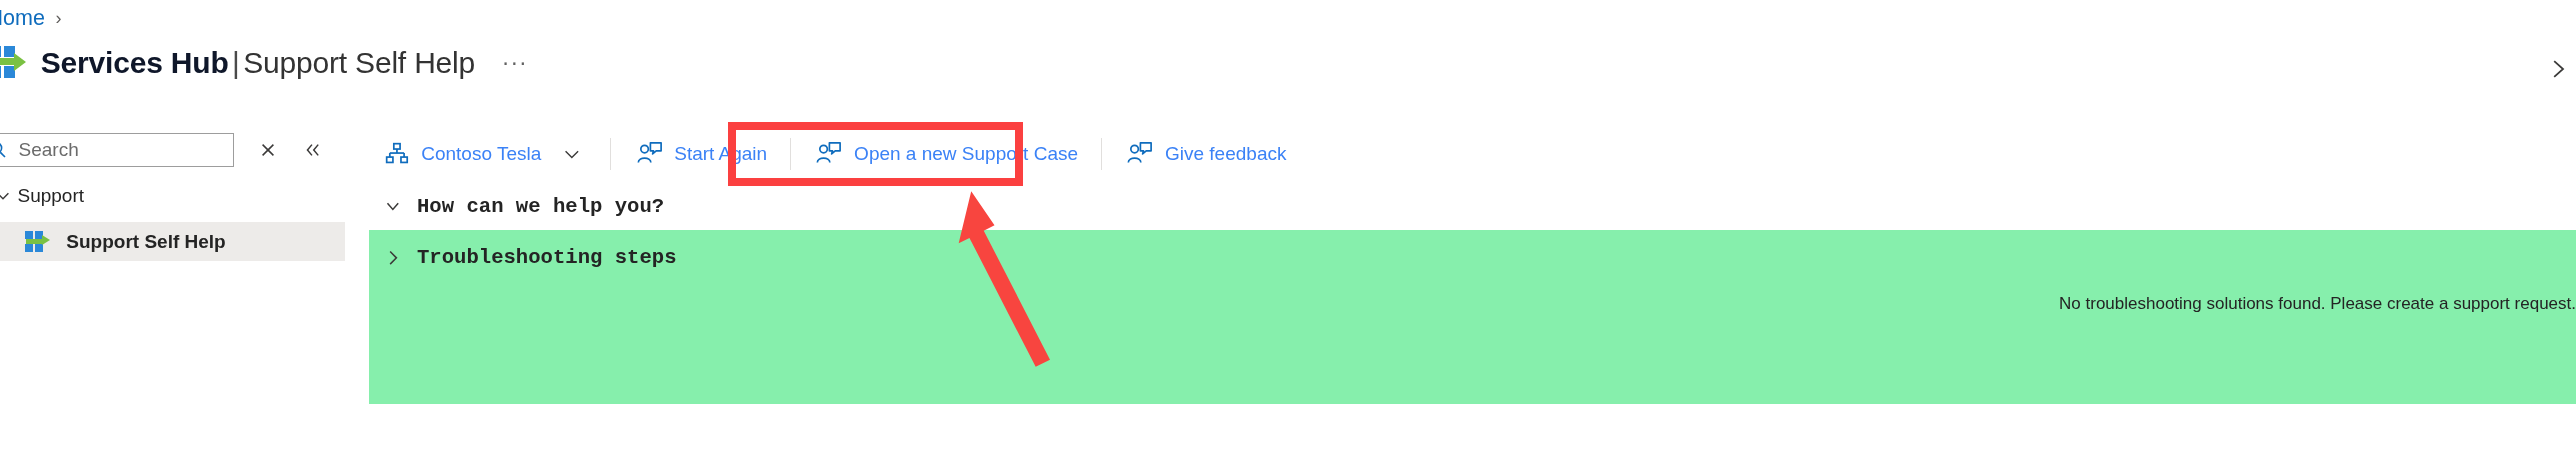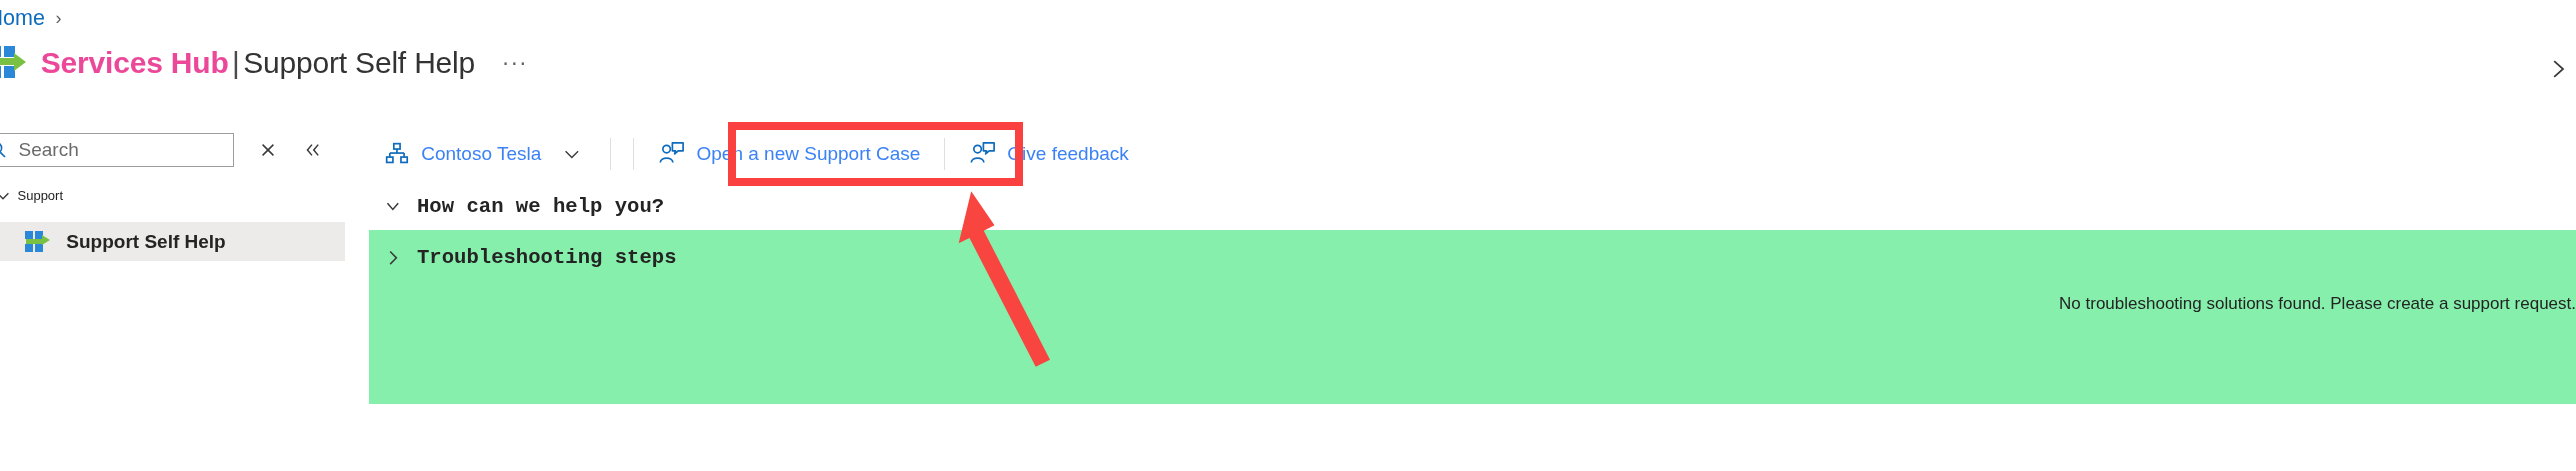--- a/index.html
+++ b/index.html
@@ -73,21 +73,21 @@
     border-bottom: 9px solid transparent;
     border-left: 12.5px solid #7ac143;
   }
   .page-title {
     font-size: 30px;
     line-height: 39px;
     color: #242424;
     white-space: nowrap;
     letter-spacing: -0.2px;
   }
-  .page-title .strong { font-weight: 700; color: #ec4899; }
+  .page-title .strong { font-weight: 700; color: #0f172a; }
   .page-title .pipe { font-weight: 300; color: #4a4a4a; padding: 0 3.6px; }
   .page-title .light { font-weight: 400; color: #333333; }
   .overflow-dots {
     font-size: 23px;
     color: #616161;
     line-height: 39px;
     margin-left: 14.3px;
     cursor: pointer;
     letter-spacing: 0.9px;
   }
@@ -155,21 +155,21 @@
     height: 32px;
     display: flex; align-items: center;
     cursor: pointer;
   }
   .nav-group .grp-chev {
     width: 30px; height: 30px;
     display: flex; align-items: center; justify-content: center;
     margin-left: -12.5px;
   }
   .nav-group .grp-label {
-    font-size: 13px;
+    font-size: 19px;
     color: #242424;
     line-height: 30px;
   }
 
   .nav-item {
     position: absolute;
     left: 0; top: 97px;
     width: 345px; height: 39px;
     display: flex; align-items: center;
     background: #edebe9;
@@ -404,20 +404,30 @@
       <span class="cmd-label">Contoso Tesla</span>
       <span class="cmd-chev">
         <svg width="19.7" height="18" viewBox="0 0 22 20" aria-hidden="true">
           <polyline points="4,7 11,14 18,7" fill="none" stroke="#3b3a39" stroke-width="1.6"></polyline>
         </svg>
       </span>
     </div>
 
     <div class="toolbar-sep"></div>
 
+    <div class="cmd">
+      <span class="cmd-icon">
+        <svg width="27" height="25" viewBox="0 0 30 28" aria-hidden="true">
+          <circle cx="9.5" cy="9" r="4.2" fill="none" stroke="#0f6cbd" stroke-width="1.9"></circle>
+          <path d="M2.5 24 C2.5 17.5 16.5 17.5 16.5 24" fill="none" stroke="#0f6cbd" stroke-width="1.9"></path>
+          <path d="M16 2 L28 2 L28 11 L22.5 11 L18.5 14.5 L19.5 11 L16 11 Z" fill="none" stroke="#0f6cbd" stroke-width="1.9" stroke-linejoin="round"></path>
+        </svg>
+      </span>
+      <span class="cmd-label">Start Again</span>
+    </div>
 
     <div class="toolbar-sep"></div>
 
     <div class="cmd">
       <span class="cmd-icon">
         <svg width="27" height="25" viewBox="0 0 30 28" aria-hidden="true">
           <circle cx="9.5" cy="9" r="4.2" fill="none" stroke="#0f6cbd" stroke-width="1.9"></circle>
           <path d="M2.5 24 C2.5 17.5 16.5 17.5 16.5 24" fill="none" stroke="#0f6cbd" stroke-width="1.9"></path>
           <path d="M16 2 L28 2 L28 11 L22.5 11 L18.5 14.5 L19.5 11 L16 11 Z" fill="none" stroke="#0f6cbd" stroke-width="1.9" stroke-linejoin="round"></path>
         </svg>

